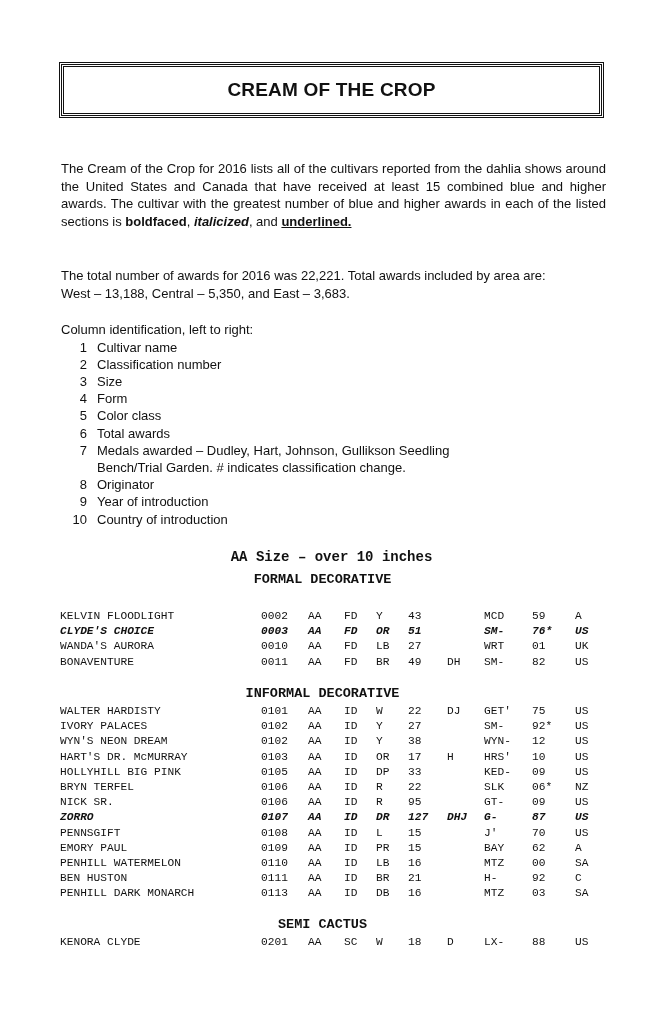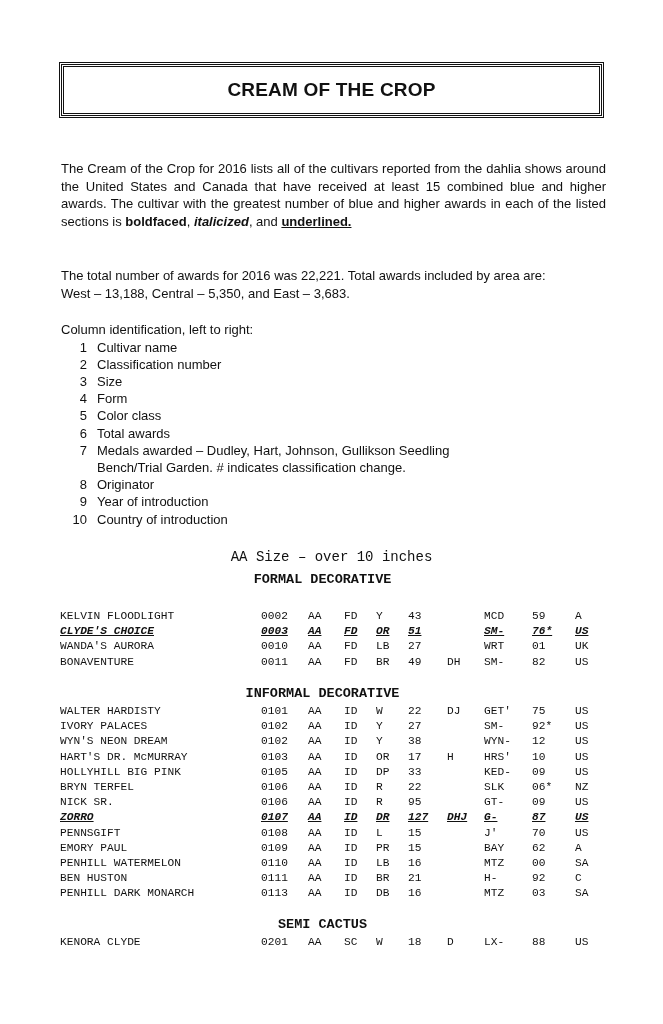--- a/index.html
+++ b/index.html
@@ -19,37 +19,37 @@
   .intro p { margin: 0; }
   .totals { position: absolute; left: 61px; top: 267px; width: 545px; }
   .totals p { margin: 0; }
   .colid { position: absolute; left: 61px; top: 321px; width: 545px; }
   .colid .lbl { margin: 0; }
   .colid ol { list-style: none; margin: 0; padding: 0; }
   .colid li { display: flex; line-height: 17.2px; }
   .colid li .n { width: 26px; text-align: right; padding-right: 10px; flex: none; }
   .colid li .t { flex: 1; }
   .size-head { position: absolute; left: 0; width: 663px; top: 549px; text-align: center;
-    font-family: "Liberation Mono", monospace; font-weight: normal; font-size: 14px; }
+    font-family: "Liberation Mono", monospace; font-weight: bold; font-size: 14px; }
   .sec-head { position: absolute; left: 0; width: 645px; text-align: center;
     font-family: "Liberation Mono", monospace; font-weight: bold; font-size: 13.5px; }
   .rows { position: absolute; left: 0; width: 663px; }
   .row { position: relative; height: 15.2px; font-family: "Liberation Mono", monospace; font-size: 11.2px; }
   .row span { position: absolute; top: 0; white-space: nowrap; }
   .c-name { left: 60px; }
   .c-cls { left: 261px; }
   .c-size { left: 308px; }
   .c-form { left: 344px; }
   .c-color { left: 376px; }
   .c-awards { left: 408px; }
   .c-medals { left: 447px; }
   .c-orig { left: 484px; }
   .c-year { left: 532px; }
   .c-country { left: 575px; }
-  .row.top span { font-weight: bold; font-style: italic; text-decoration: underline; }
+  .row.top span { font-weight: bold; font-style: italic; }
 </style>
 </head>
 <body>
 
 <div class="title-box">
   <h1>CREAM OF THE CROP</h1>
 </div>
 
 <div class="intro sans">
   <p><span>The Cream of the Crop for 2016 lists all of the cultivars reported from the dahlia shows around the United States and Canada that have received at least 15 combined blue and higher awards.  The cultivar with the greatest number of blue and higher awards in each of the listed sections is </span><b>boldfaced</b><span>, </span><b><i>italicized</i></b><span>, and </span><b><u>underlined.</u></b></p>

